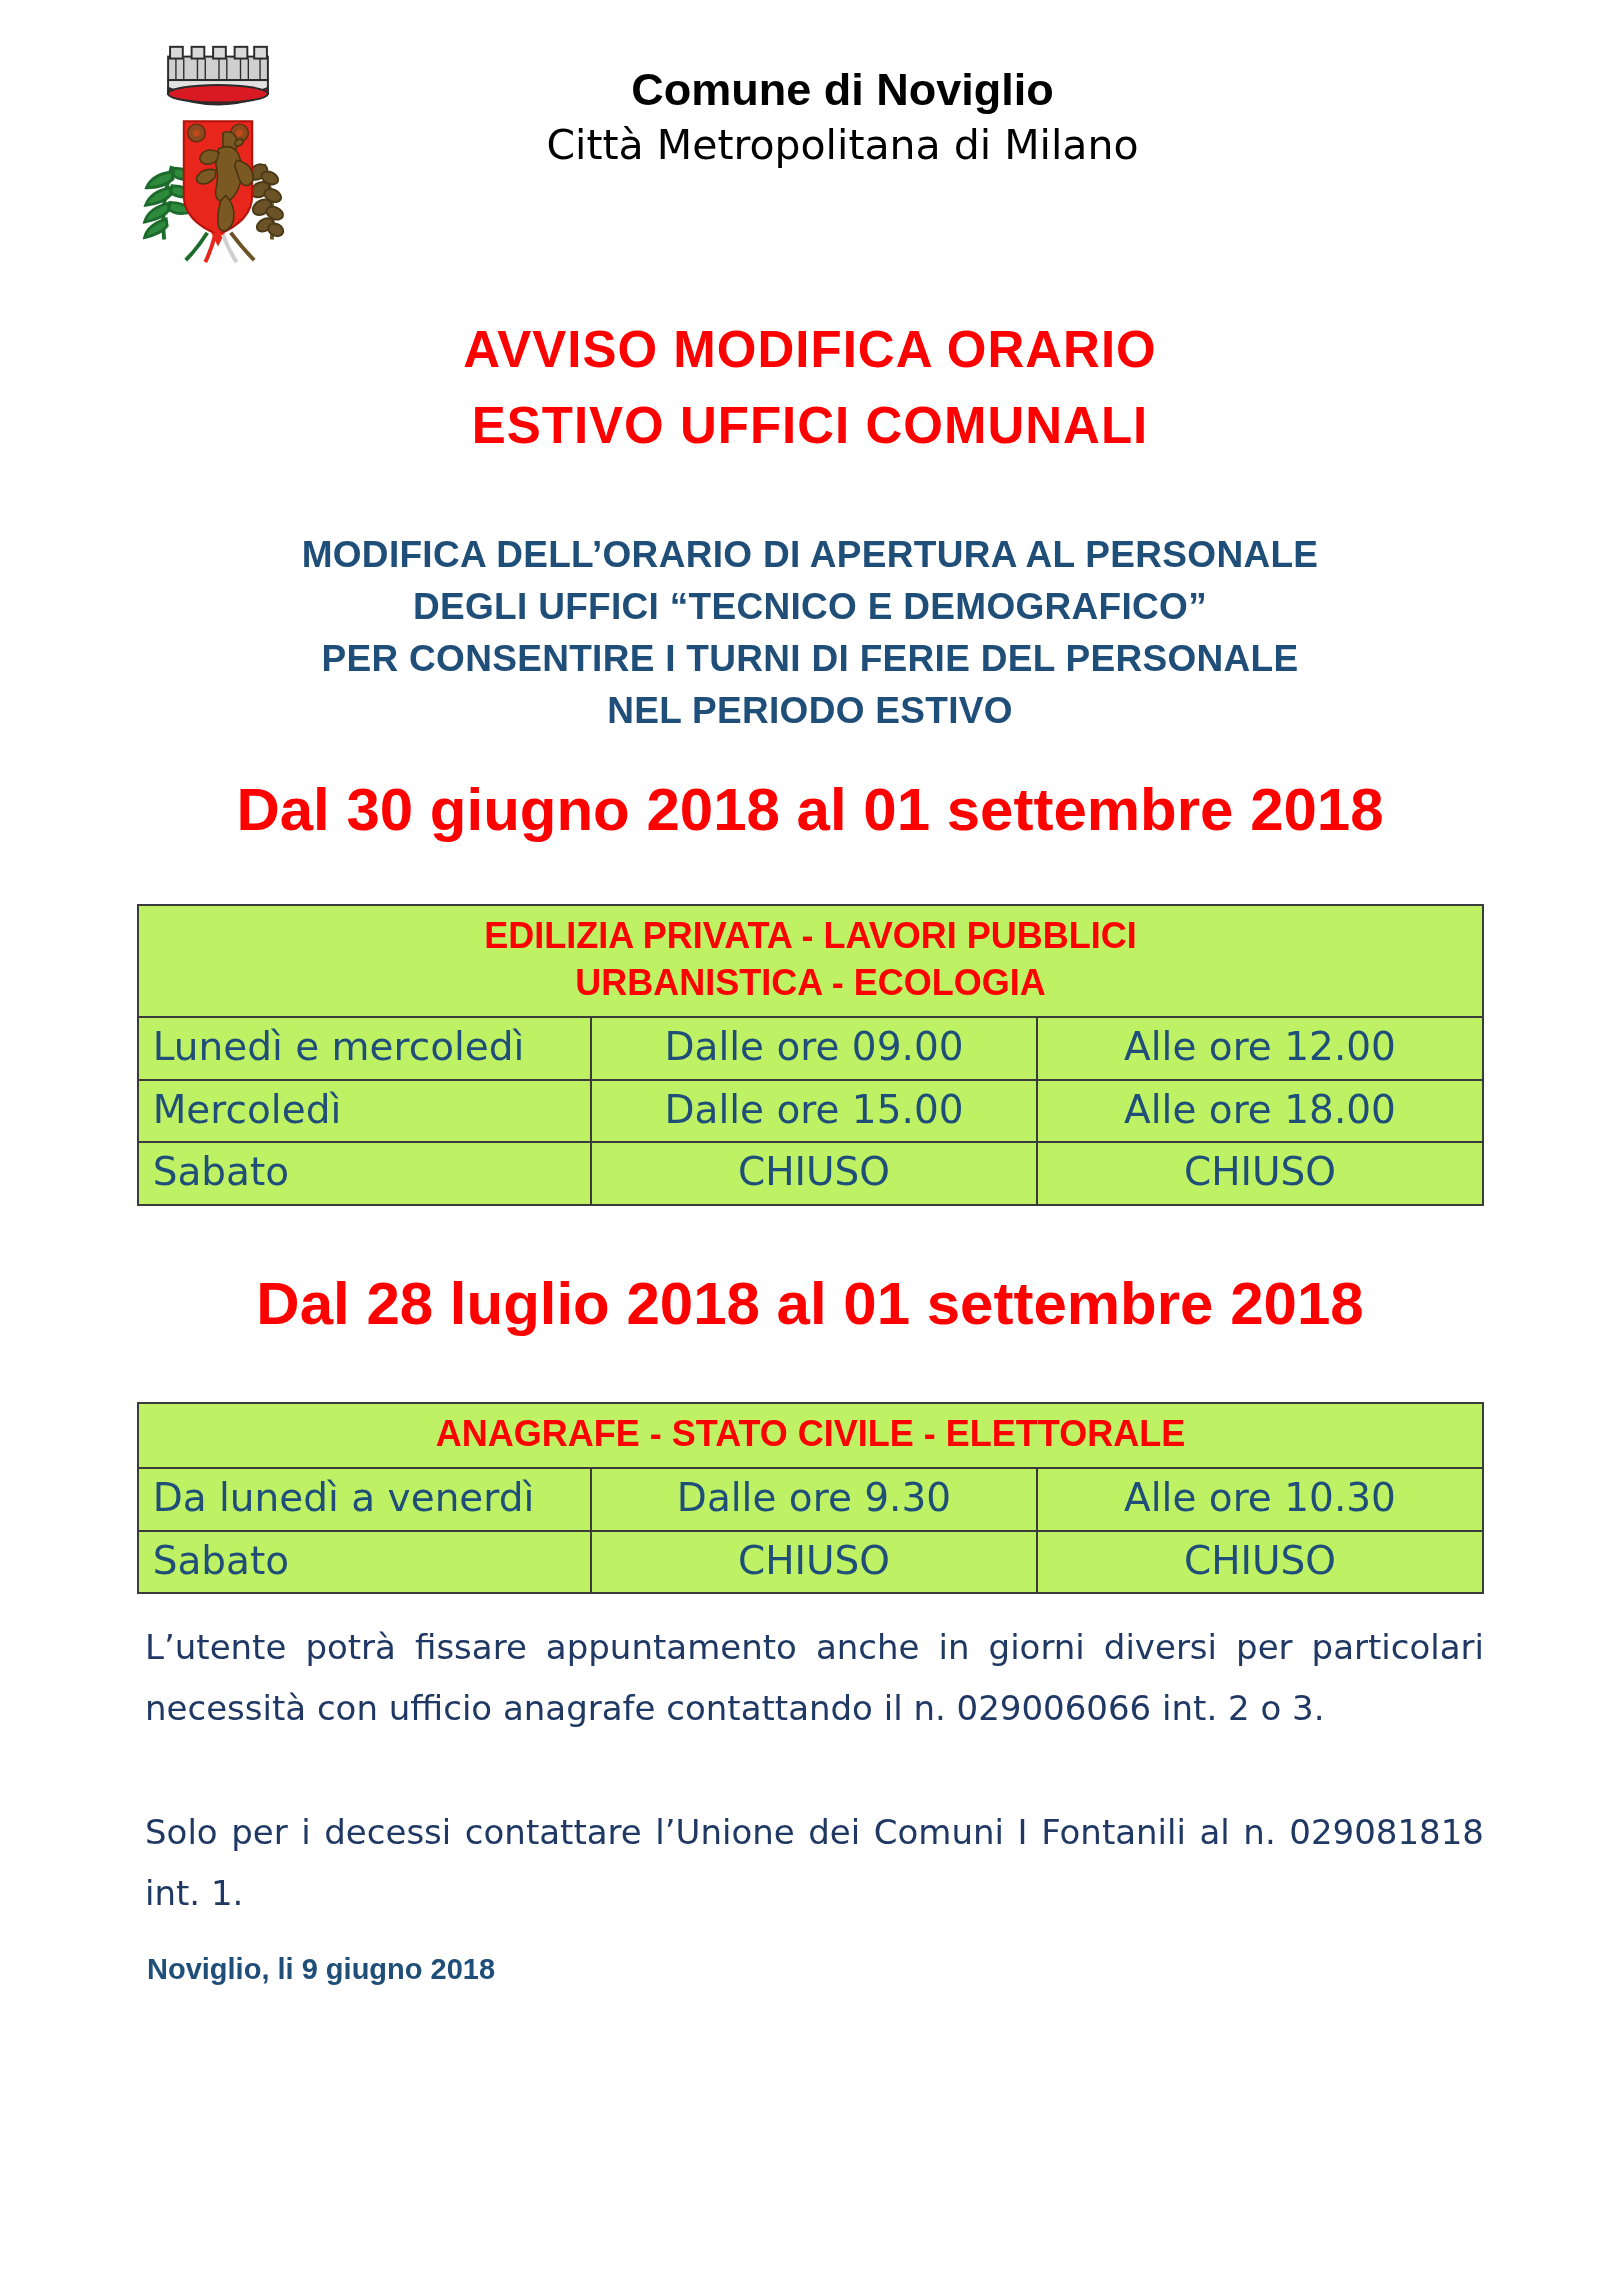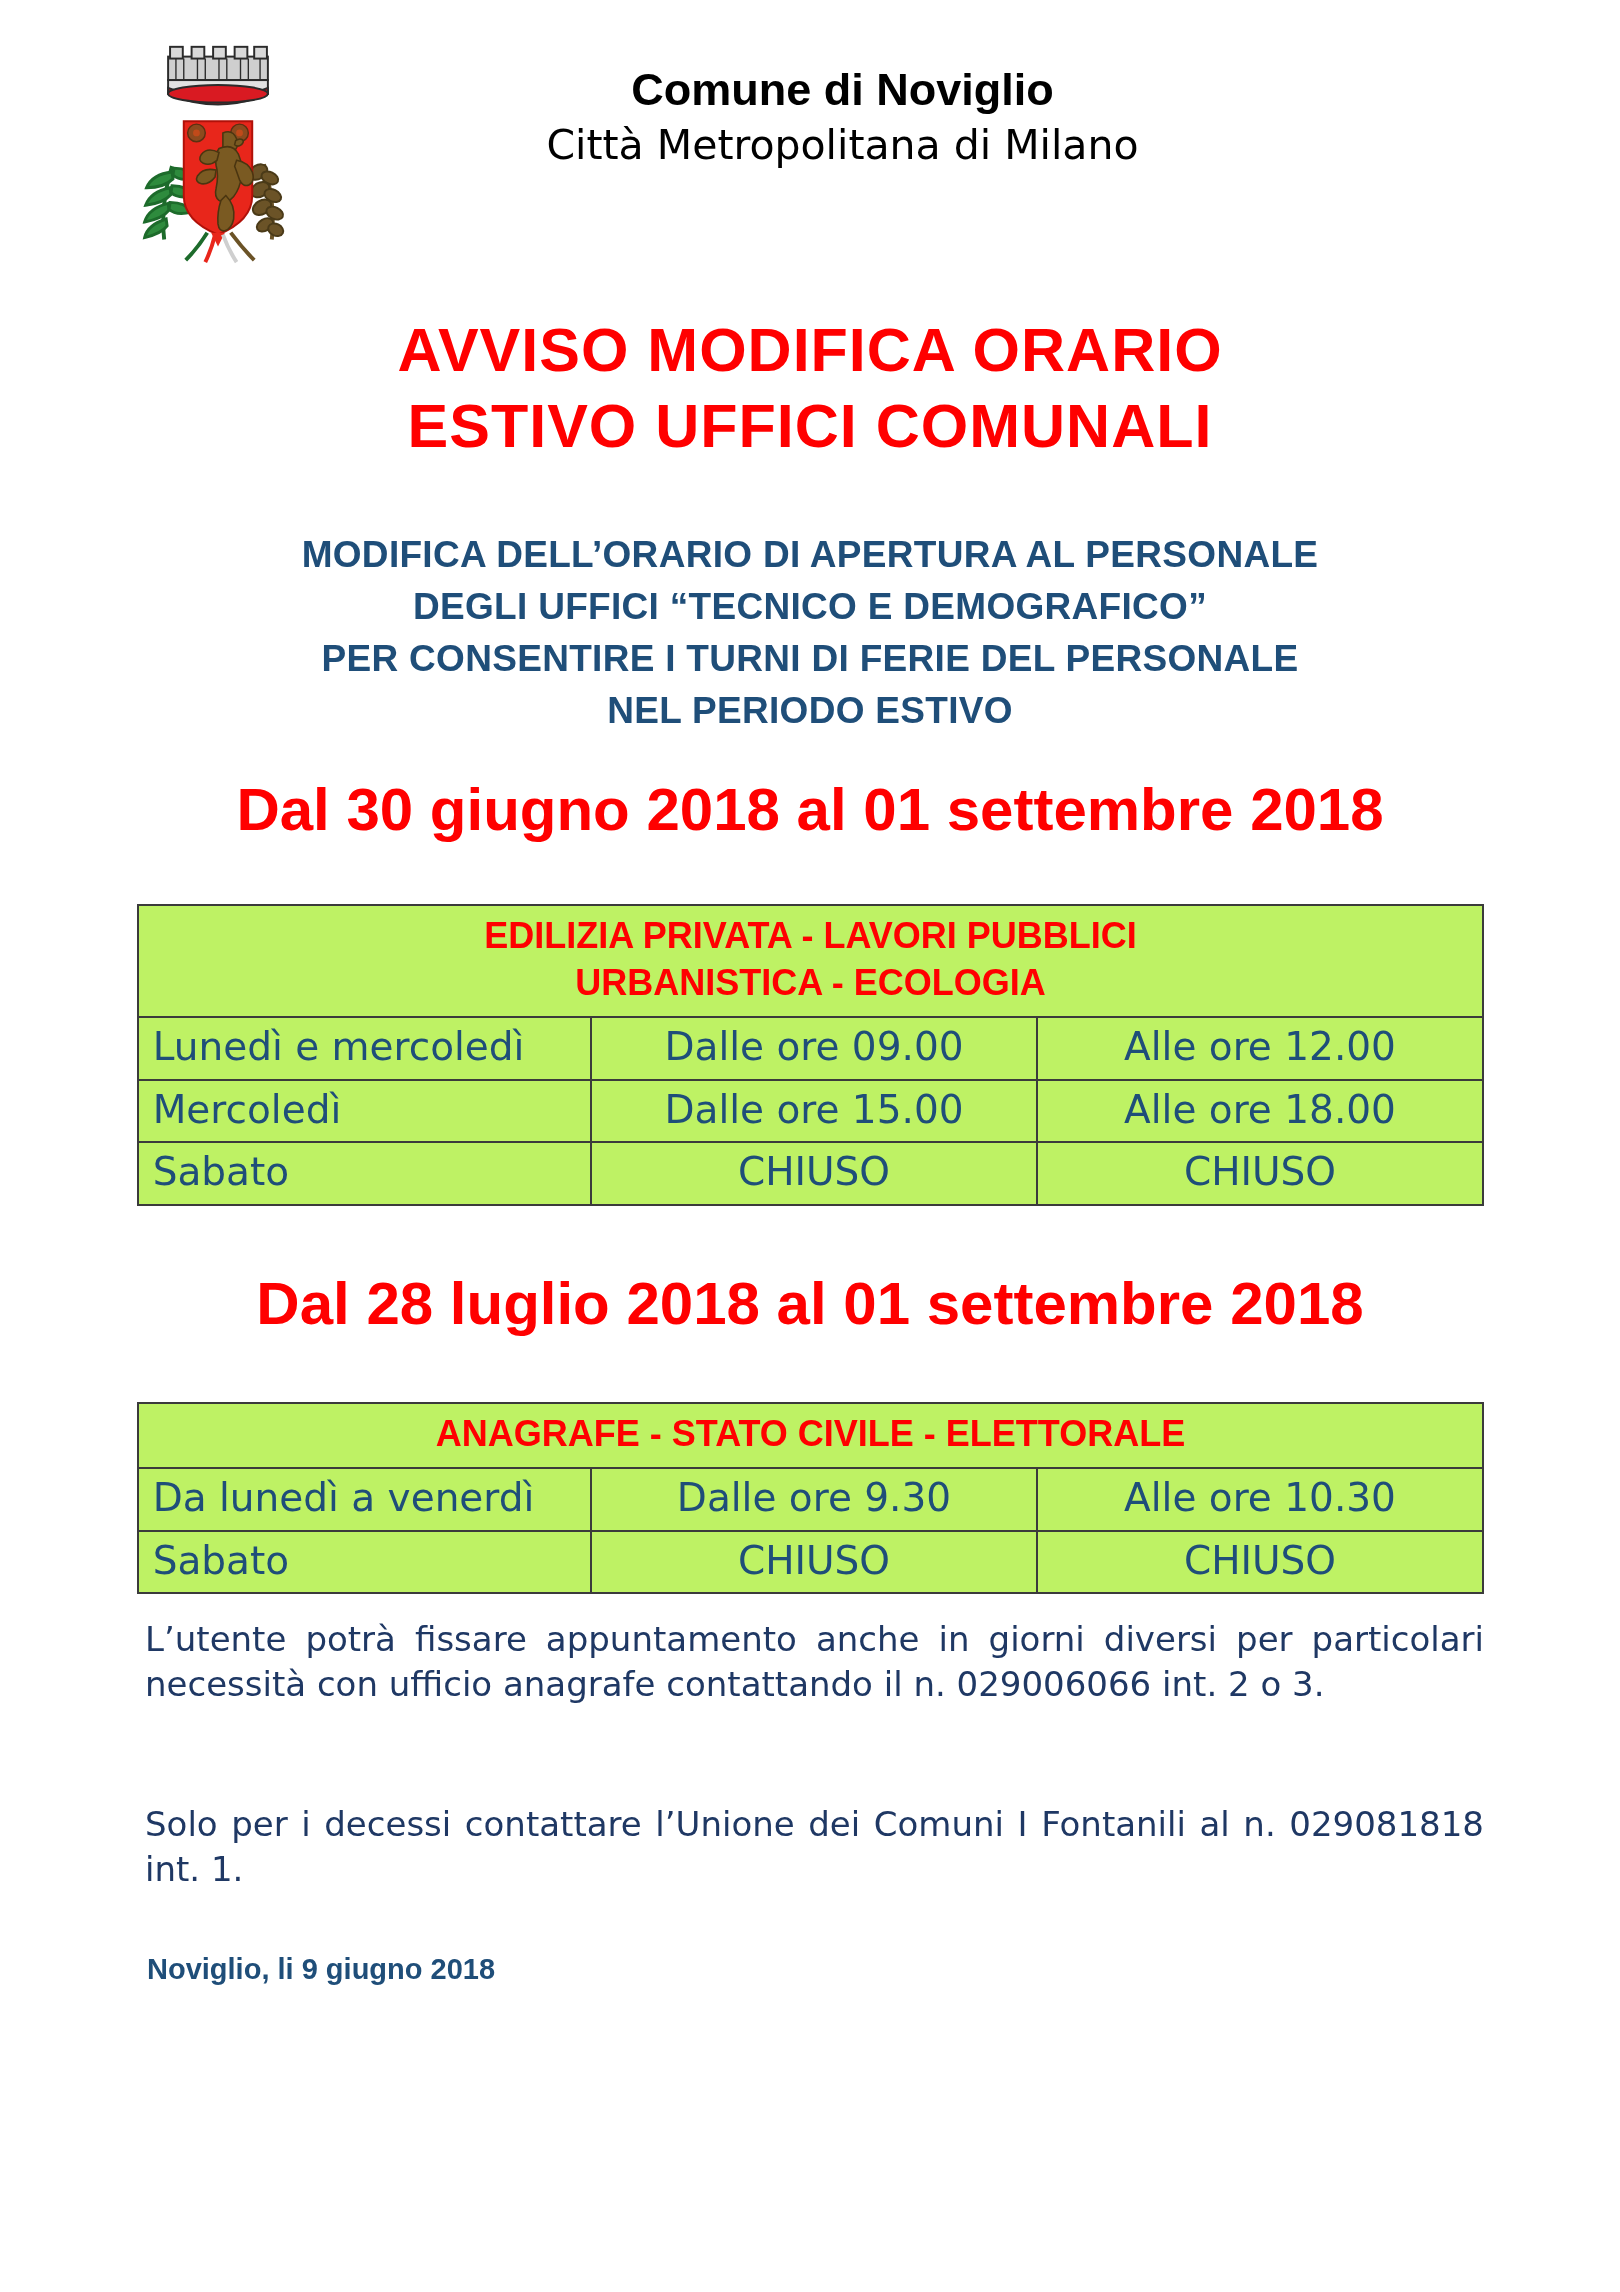--- a/index.html
+++ b/index.html
@@ -66,21 +66,21 @@
   
   .main-title {
     position: absolute;
     left: 0;
     top: 312px;
     width: 1620px;
     text-align: center;
     color: #FF0000;
     font-family: "Liberation Sans", sans-serif;
     font-weight: bold;
-    font-size: 61px;
+    font-size: 51px;
     line-height: 76px;
     letter-spacing: 1px;
   }
   .main-title .tl { display: block; white-space: nowrap; }
 
   
   .subtitle {
     position: absolute;
     left: 0;
     top: 529px;
@@ -162,21 +162,21 @@
 
   
   .body-par {
     position: absolute;
     left: 145px;
     width: 1339px;
     color: #1F3864;
     font-family: "DejaVu Sans", sans-serif;
     font-weight: normal;
     font-size: 34px;
-    line-height: 45px;
+    line-height: 61px;
     text-align: justify;
     text-justify: inter-word;
   }
   #paragraph-1 { top: 1617px; }
   #paragraph-2 { top: 1802px; }
   .body-par > span { display: inline; }
 
   
   .signature {
     position: absolute;

